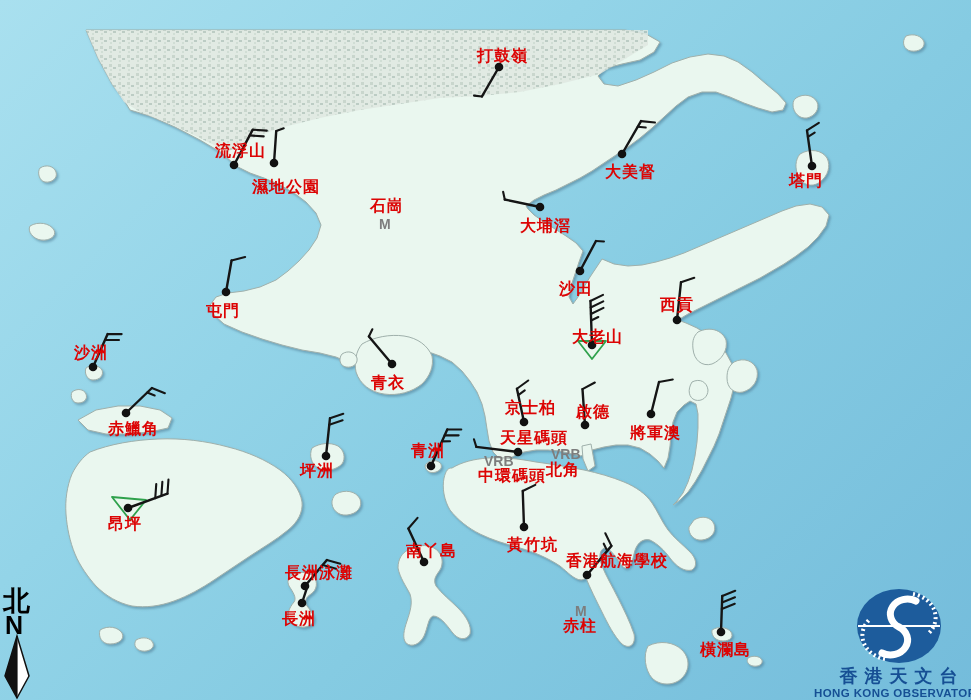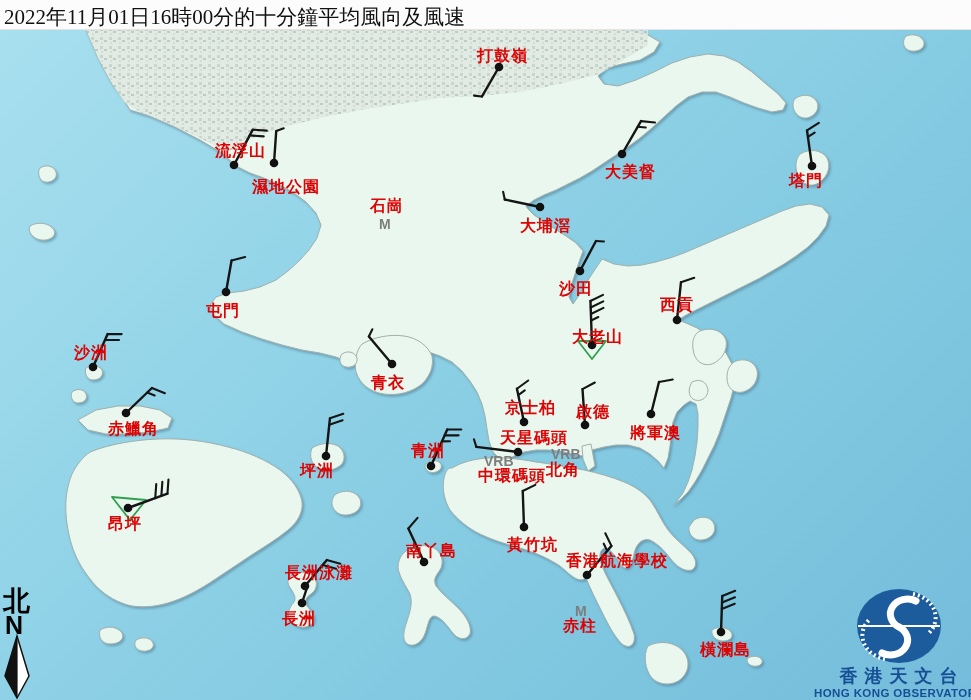--- a/index.html
+++ b/index.html
@@ -326,16 +326,13 @@
       <ellipse cx="899" cy="626" rx="42" ry="37" fill="#1d5c9c"></ellipse>
       <line x1="858" y1="626" x2="940" y2="626" stroke="#ffffff" stroke-width="2"></line>
       <path d="M 916,601 A 16,14 0 1 0 899,627 A 16,14 0 1 1 882,653" stroke="#ffffff" stroke-width="7" fill="none" stroke-linecap="round"></path>
       <path d="M 913,594 A 28,24 0 0 1 928,634" stroke="#ffffff" stroke-width="4" fill="none" stroke-dasharray="2 3"></path>
       <path d="M 885,659 A 28,24 0 0 1 870,619" stroke="#ffffff" stroke-width="4" fill="none" stroke-dasharray="2 3"></path>
       <text class="logo-cjk" x="902" y="682" text-anchor="middle">香港天文台</text>
       <text class="logo-en" x="899" y="697" text-anchor="middle">HONG KONG OBSERVATORY</text>
     </g>
   </svg>
 
-  <div id="titlebar">
-    <div id="titletext">2022年11月01日16時00分的十分鐘平均風向及風速</div>
-  </div>
 </div>
 
 </body></html>

